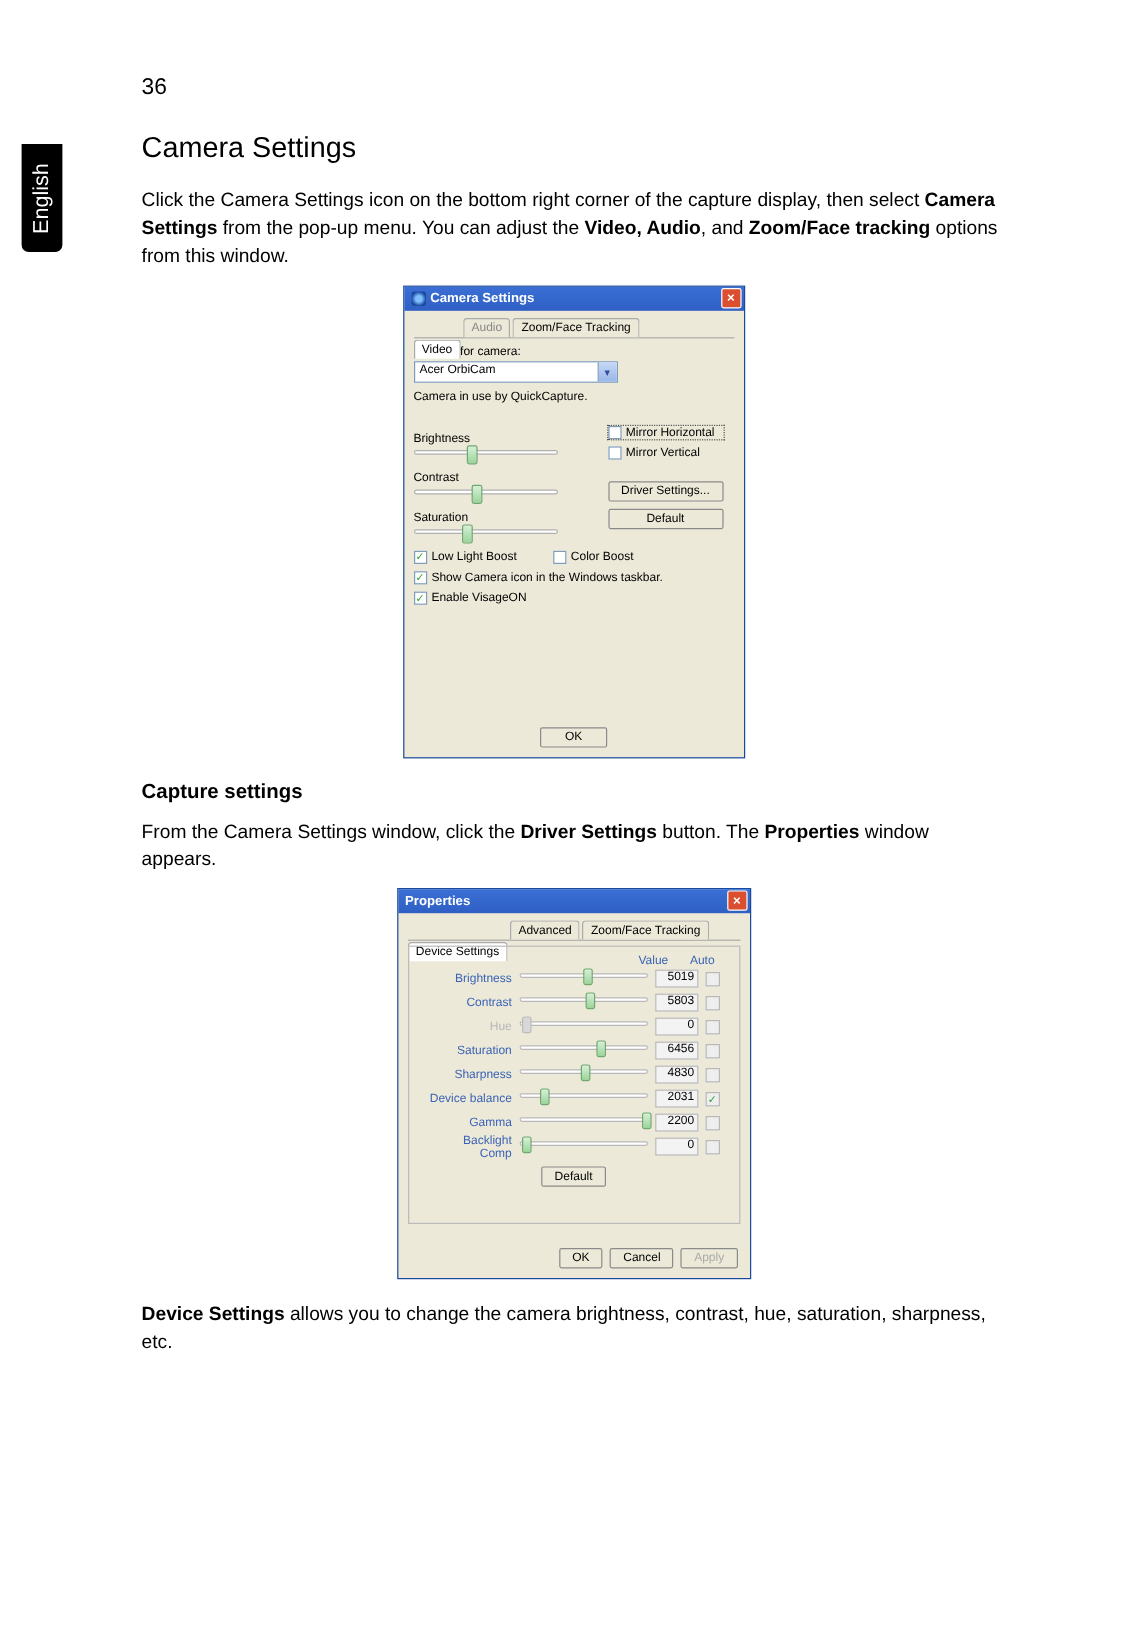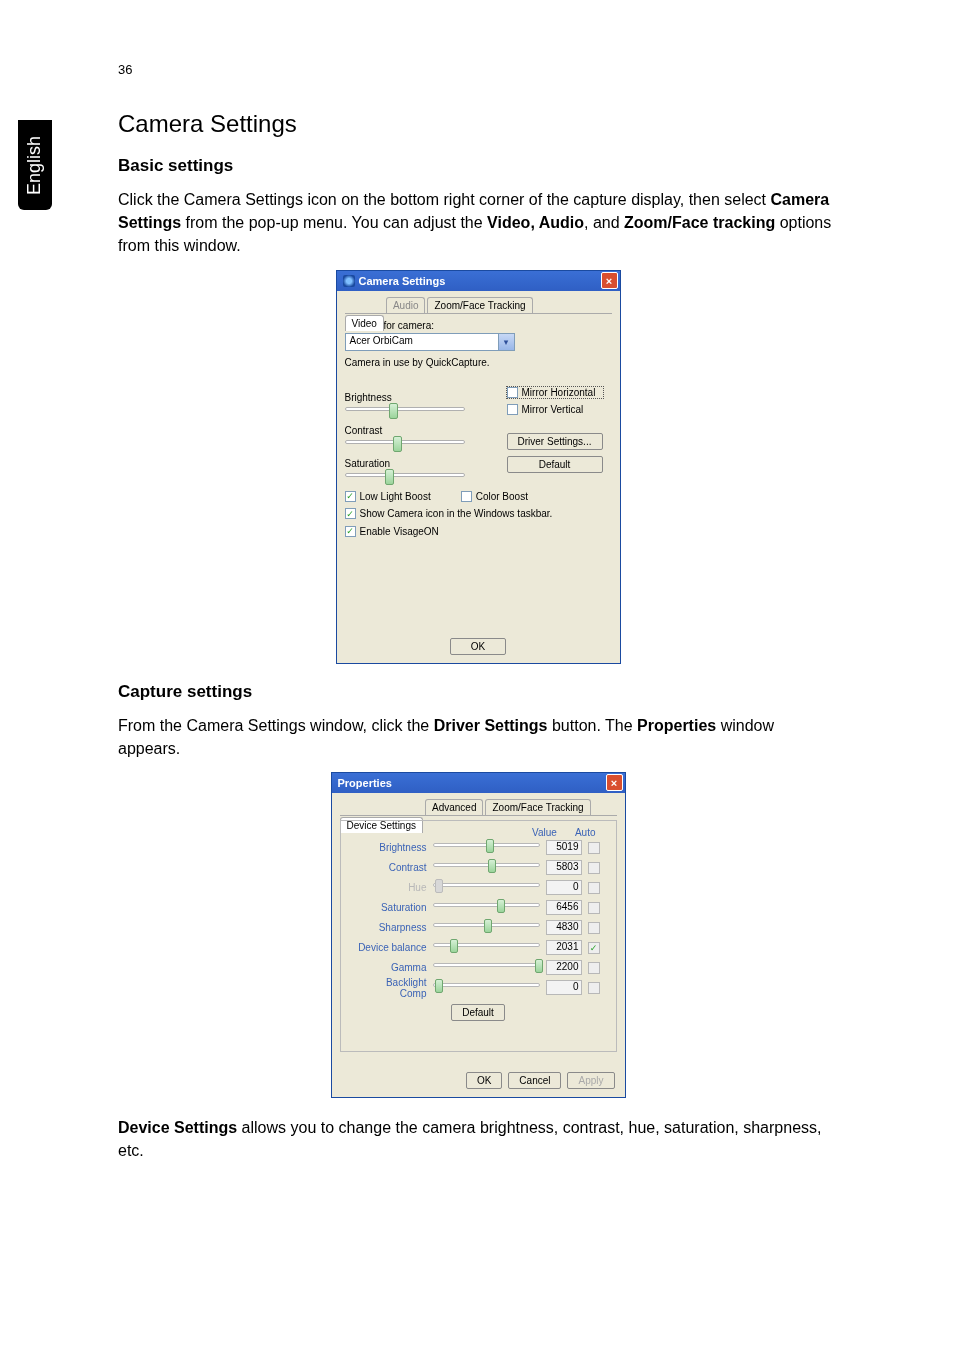--- a/index.html
+++ b/index.html
@@ -8,21 +8,21 @@
       background: #fff;
       width: 954px;
       height: 1369px;
       position: relative;
       color: #000;
     }
     .page-number {
       position: absolute;
       top: 62px;
       left: 118px;
-      font-size: 13px;
+      font-size: 19px;
     }
     .side-tab {
       position: absolute;
       left: 18px;
       top: 120px;
       width: 34px;
       height: 90px;
       background: #000;
       color: #fff;
       display: flex;
@@ -184,21 +184,20 @@
 
 <div class="page-number">36</div>
 
 <div class="side-tab">
   <span>English</span>
 </div>
 
 <div class="content">
   <h1>Camera Settings</h1>
 
-  <h2>Basic settings</h2>
 
   <p>
     <span>Click the Camera Settings icon on the bottom right corner of the capture display, then select </span><b>Camera Settings</b><span> from the pop-up menu. You can adjust the </span><b>Video, Audio</b><span>, and </span><b>Zoom/Face tracking</b><span> options from this window.</span>
   </p>
 
   <div class="dialog-wrap">
     <div class="dlg1">
       <div class="titlebar">
         <div class="t-icon"></div>
         <span>Camera Settings</span>

